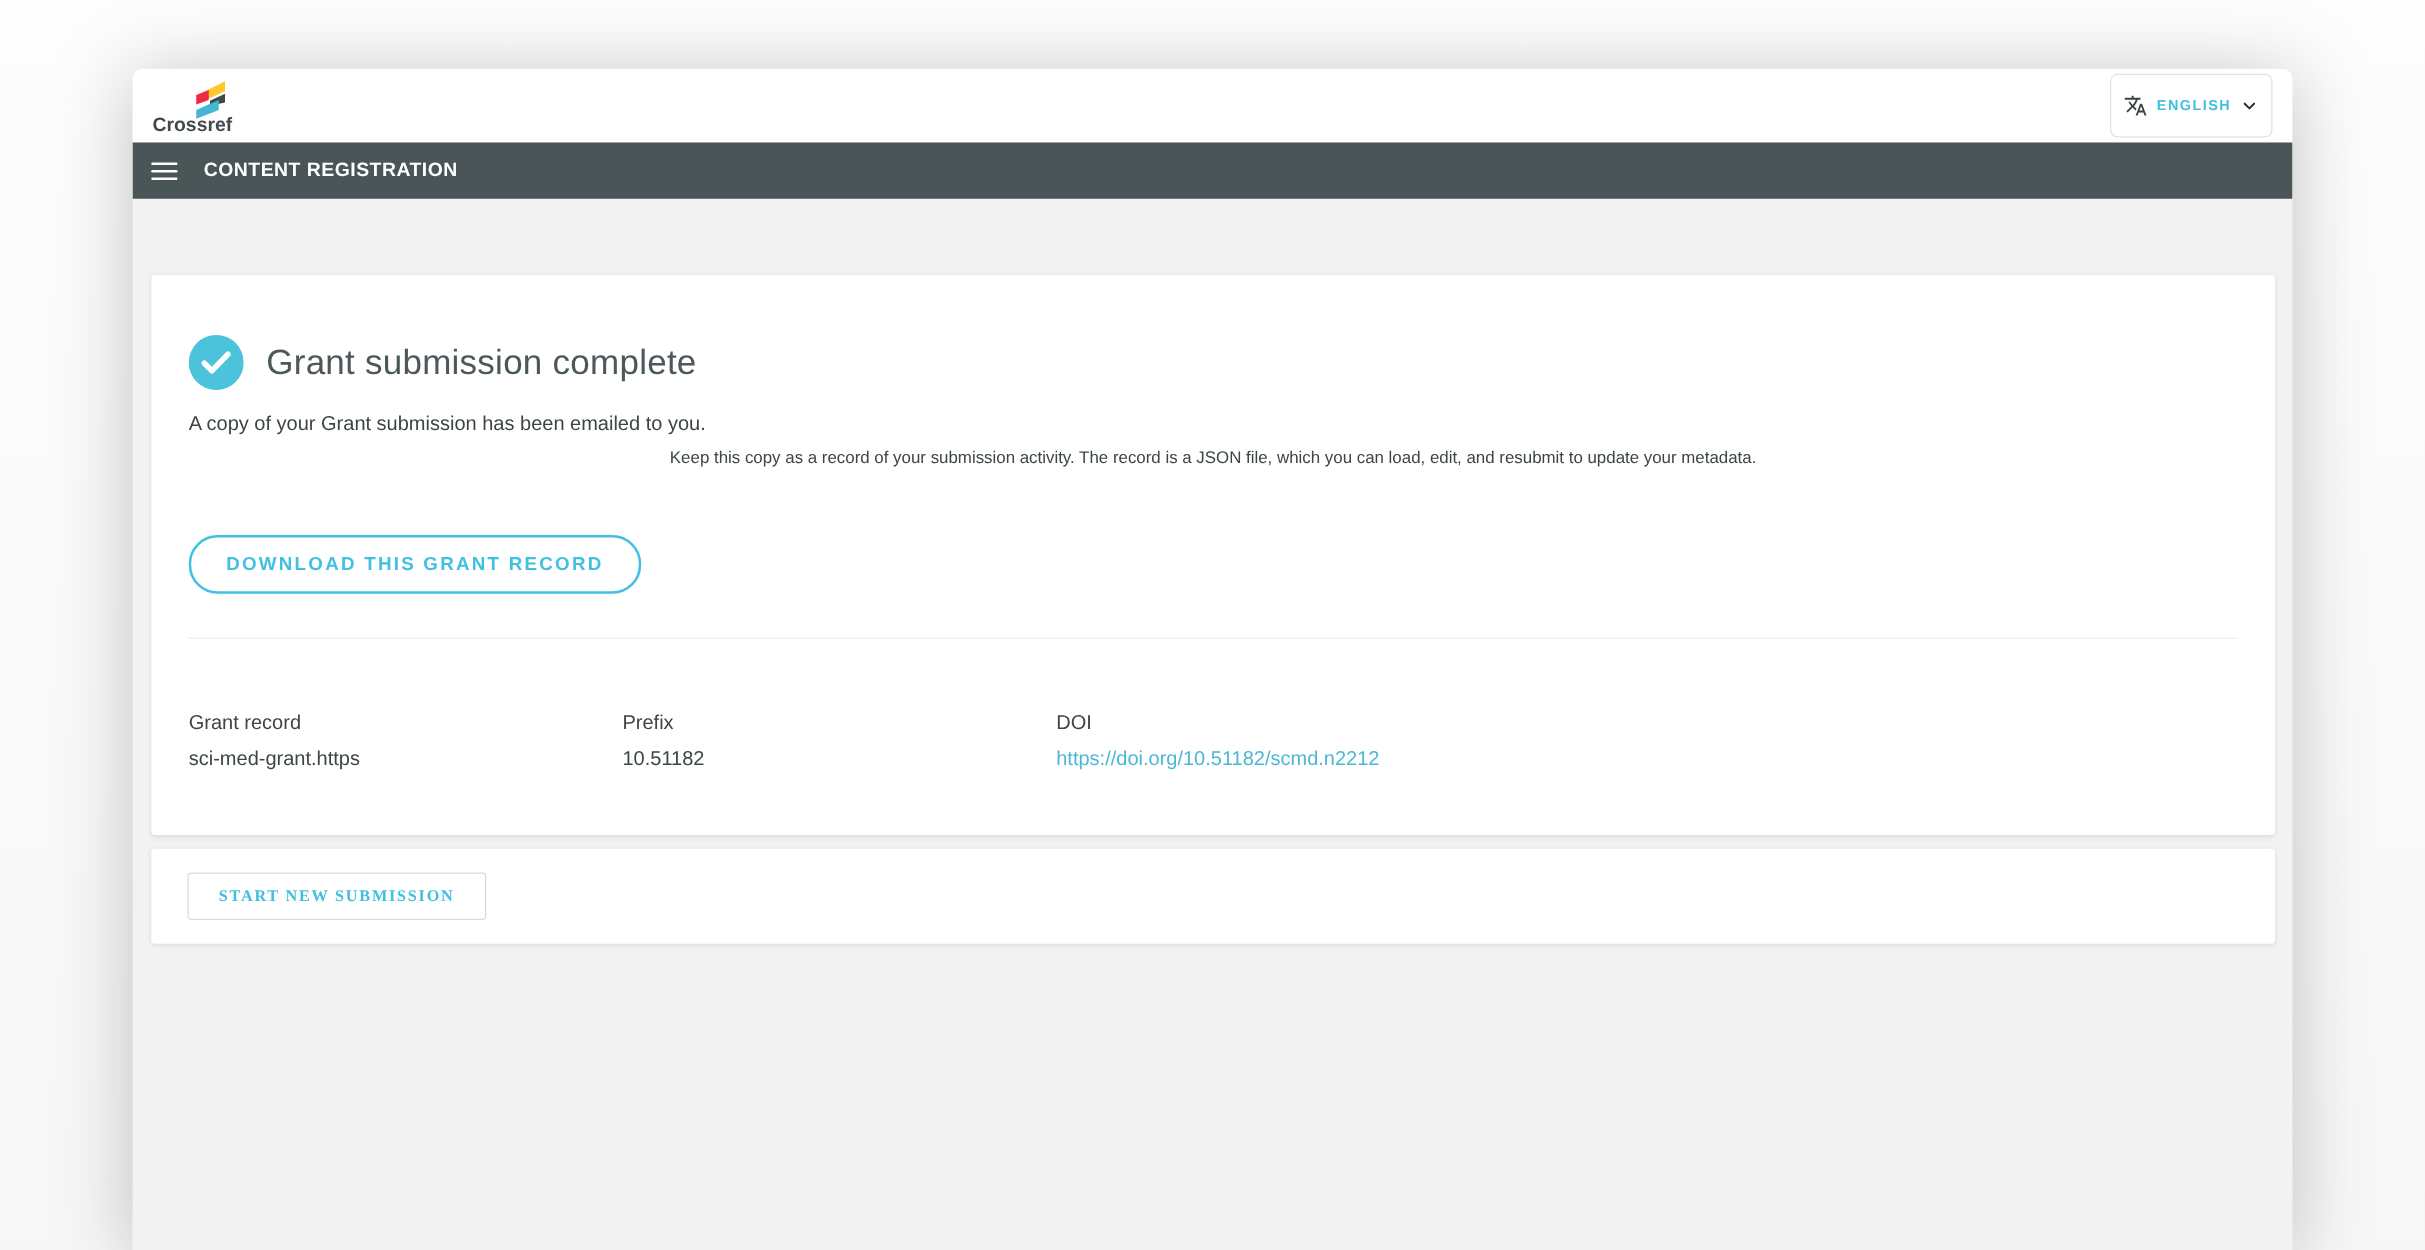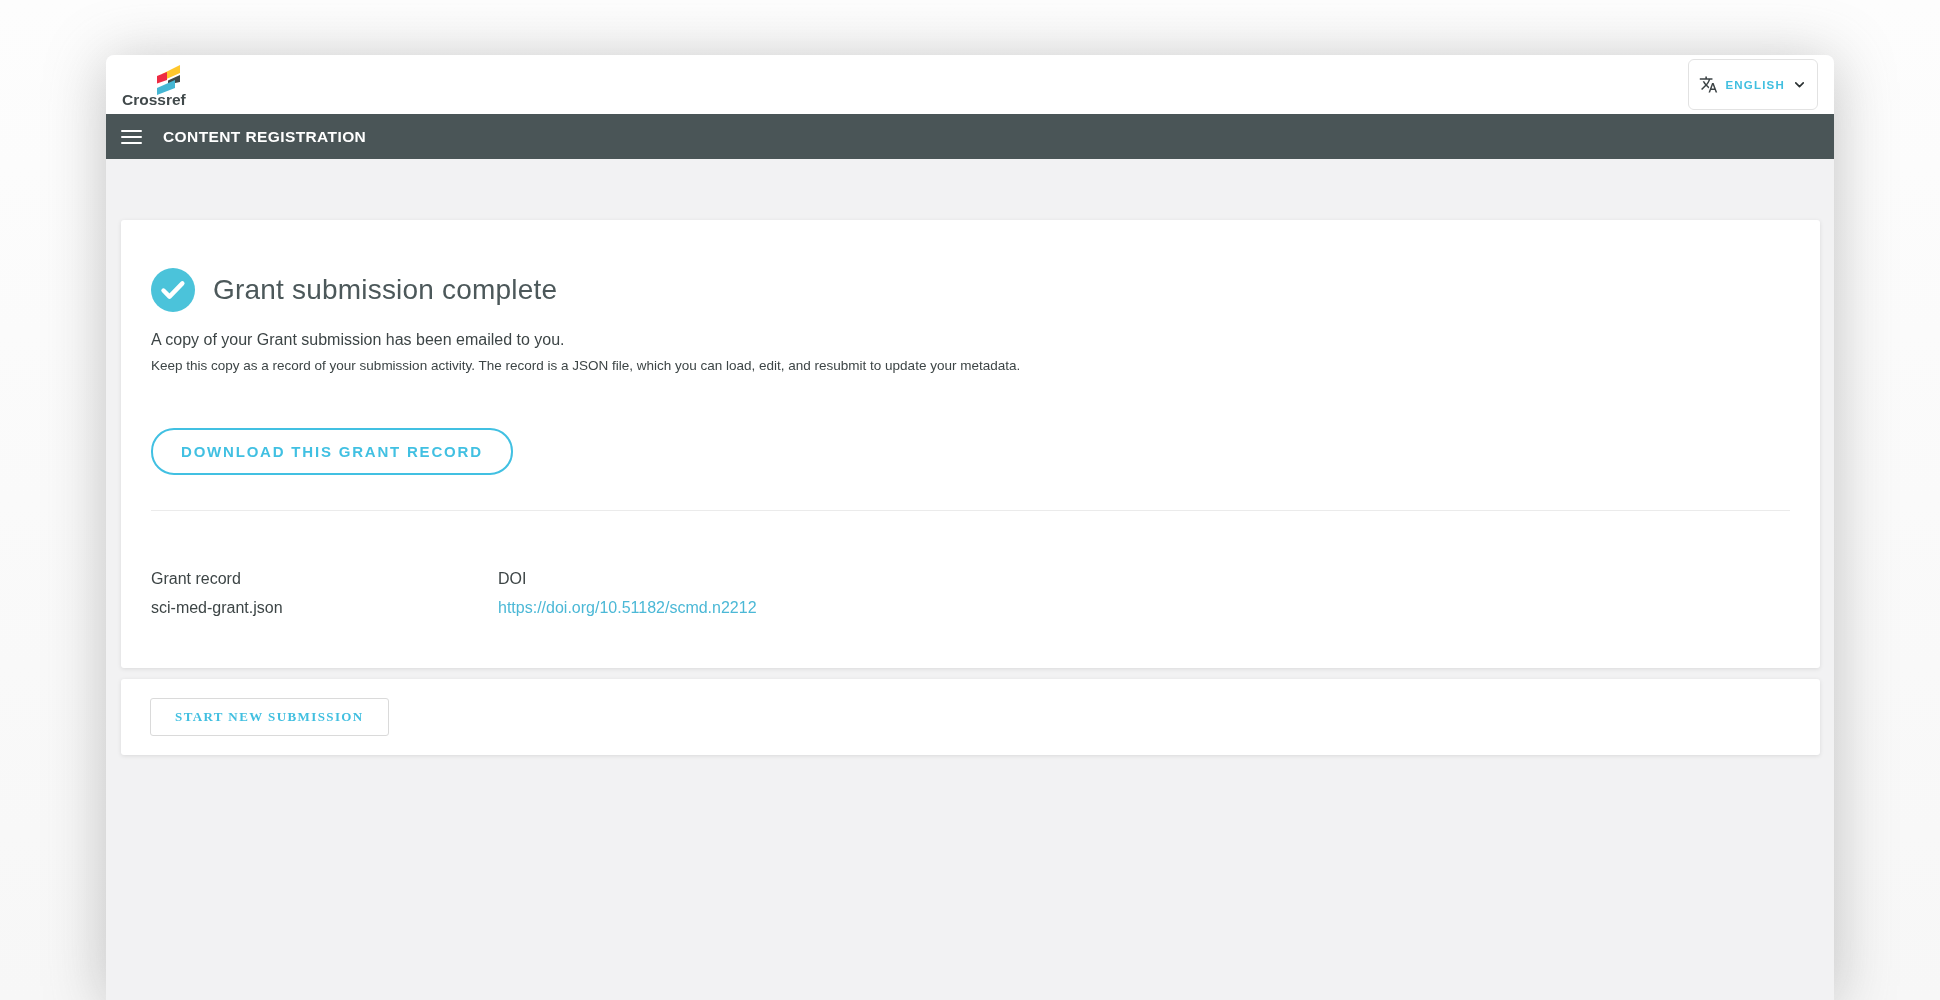--- a/index.html
+++ b/index.html
@@ -45,21 +45,21 @@
   
   .content { padding:61px 14px 0 15px; }
   .card {
     background:#ffffff; border-radius:3px;
     box-shadow:0 1px 4px rgba(0,0,0,0.10);
   }
   .card-main { height:448px; padding:48px 30px; }
   .heading-row { display:flex; align-items:center; gap:18px; }
   .page-title { font-size:28px; font-weight:400; color:#4c585a; letter-spacing:0.2px; }
   .msg-primary { margin-top:19px; font-size:16px; color:#3d4546; }
-  .msg-secondary { margin-top:9px; font-size:13.5px; color:#3d4546; }
+  .msg-secondary { margin-top:9px; font-size:13.5px; color:#3d4546;text-align:center; }
   .btn-download {
     margin-top:55px; display:inline-block;
     border:2px solid #41c0e2; border-radius:23px; background:#fff;
     color:#41c0e2; font-family:"Liberation Sans", sans-serif;
     font-size:15px; font-weight:bold; letter-spacing:1.8px;
     padding:13px 28px; cursor:pointer;
   }
   .divider { border:none; border-top:1px solid #ebebeb; margin-top:35px; }
   .fields { margin-top:59px; display:grid; grid-template-columns:347px 347px 347px 1fr; }
   .field-label { font-size:16px; color:#3d4546; }
@@ -123,21 +123,25 @@
       <p class="msg-primary">A copy of your Grant submission has been emailed to you.</p>
       <p class="msg-secondary">Keep this copy as a record of your submission activity. The record is a JSON file, which you can load, edit, and resubmit to update your metadata.</p>
 
       <button class="btn-download">DOWNLOAD THIS GRANT RECORD</button>
 
       <hr class="divider">
 
       <div class="fields">
         <div>
           <div class="field-label">Grant record</div>
-          <div class="field-value">sci-med-grant.json</div>
+          <div class="field-value">sci-med-grant.https</div>
+        </div>
+        <div>
+          <div class="field-label">Prefix</div>
+          <div class="field-value">10.51182</div>
         </div>
         <div>
           <div class="field-label">DOI</div>
           <div class="field-value link">https://doi.org/10.51182/scmd.n2212</div>
         </div>
       </div>
     </div>
 
     <div class="card card-footer">
       <button class="btn-start">START NEW SUBMISSION</button>

